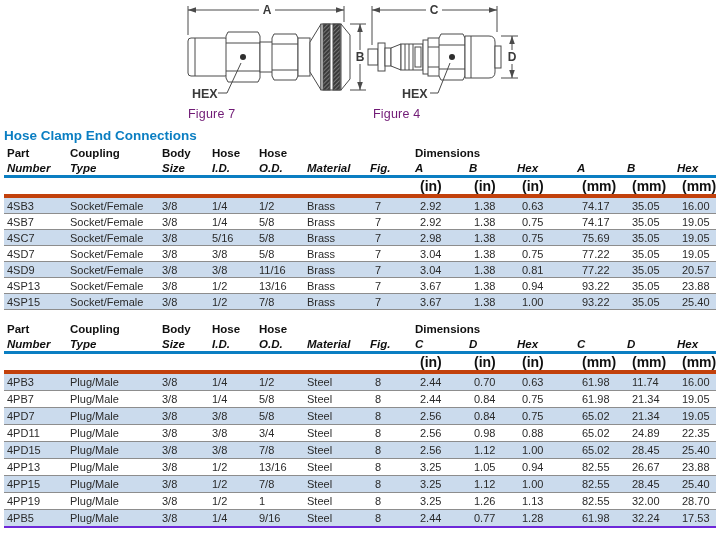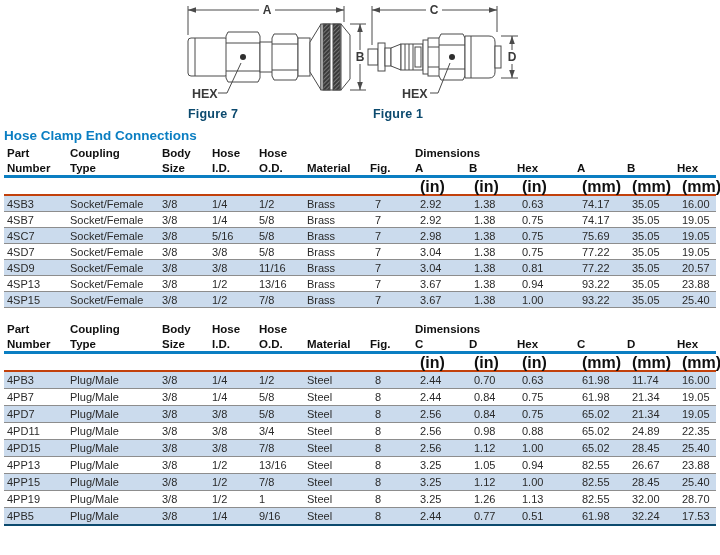--- a/index.html
+++ b/index.html
@@ -3,43 +3,43 @@
 <meta charset="utf-8">
 <style>
   html,body{margin:0;padding:0;background:#fff;}
   .page{position:relative;width:720px;height:555px;background:#fff;overflow:hidden;
         font-family:"Liberation Sans",sans-serif;color:#222;}
   
   .figures{position:absolute;top:0;left:0;width:720px;height:128px;}
   .fig-svg{position:absolute;top:2px;}
   #fig7{left:184px;}
   #fig8{left:366px;}
-  .fig-caption{position:absolute;top:107px;font-size:12.5px;font-weight:bold;color:#0c4a6e;letter-spacing:.2px;}
+  .fig-caption{position:absolute;top:107px;font-size:12.5px;font-weight:normal;color:#701a75;letter-spacing:.2px;}
   #cap7{left:188px;}
   #cap8{left:373px;}
   svg text{font-family:"Liberation Sans",sans-serif;font-weight:bold;fill:#3a3a3a;}
   
   .title{position:absolute;top:128px;left:4px;font-size:13.5px;font-weight:bold;color:#0a7ec2;}
   
   table{position:absolute;left:4px;border-collapse:collapse;table-layout:fixed;width:712px;}
   #table1{top:147px;}
   #table2{top:323px;}
   col.c1{width:63px}col.c2{width:92px}col.c3{width:50px}col.c4{width:47px}col.c5{width:48px}
   col.c6{width:63px}col.c7{width:45px}col.c8{width:54px}col.c9{width:48px}col.c10{width:60px}
   col.c11{width:50px}col.c12{width:50px}col.c13{width:42px}
   th{font-size:11.5px;font-weight:bold;text-align:left;color:#101010;
      padding:0 0 0 3px;vertical-align:bottom;white-space:nowrap;line-height:13px;}
   tr.labels1 th{height:13px;}
-  tr.labels2 th{height:15px;border-bottom:3px solid #0a7ec2;}
-  tr.units th{height:16px;border-bottom:2px solid #c2410c;font-size:16px;vertical-align:middle;}
+  tr.labels2 th{height:15px;border-bottom:3px solid #0a7ec2;font-style:italic;}
+  tr.units th{height:16px;border-bottom:4px solid #c2410c;font-size:14px;vertical-align:middle;}
   tbody td{height:15px;font-size:11px;color:#2a2a2a;padding:0 0 0 3px;
            border-bottom:1px solid #8d8d8d;line-height:14px;white-space:nowrap;}
   #table2 tbody td{height:16px;}
   tbody tr:nth-child(odd){background:#cbdbed;}
-  #table2 tbody tr:last-child td{border-bottom:2px solid #0c4a6e;}
+  #table2 tbody tr:last-child td{border-bottom:2px solid #6d28d9;}
   .dim{padding-left:8px;}
 </style>
 </head>
 <body>
 
 <div class="page">
 
   <div class="figures">
 
     <svg id="fig7" class="fig-svg" width="186" height="104" viewBox="0 0 186 104">
@@ -133,21 +133,21 @@
         <polyline points="64,91 72,91 84,61"></polyline>
       </g>
       <rect x="60" y="1" width="16" height="13" fill="#fff"></rect>
       <text x="68" y="12" font-size="12" text-anchor="middle">C</text>
       <rect x="139" y="48" width="14" height="14" fill="#fff"></rect>
       <text x="146" y="59" font-size="12" text-anchor="middle">D</text>
       <text x="36" y="96" font-size="12.5">HEX</text>
     </svg>
 
     <div id="cap7" class="fig-caption">Figure 7</div>
-    <div id="cap8" class="fig-caption">Figure 1</div>
+    <div id="cap8" class="fig-caption">Figure 4</div>
   </div>
 
   <div class="title">Hose Clamp End Connections</div>
 
   <table id="table1">
     <colgroup>
       <col class="c1">
         <col class="c2">
         <col class="c3">
         <col class="c4">
@@ -504,21 +504,21 @@
         <tr>
           <td>4PB5</td>
           <td>Plug/Male</td>
           <td>3/8</td>
           <td>1/4</td>
           <td>9/16</td>
           <td>Steel</td>
           <td class="dim">8</td>
           <td class="dim">2.44</td>
           <td class="dim">0.77</td>
-          <td class="dim">0.51</td>
+          <td class="dim">1.28</td>
           <td class="dim">61.98</td>
           <td class="dim">32.24</td>
           <td class="dim">17.53</td>
         </tr>
       </tbody>
   </table>
 
 </div>
 
 </body></html>

